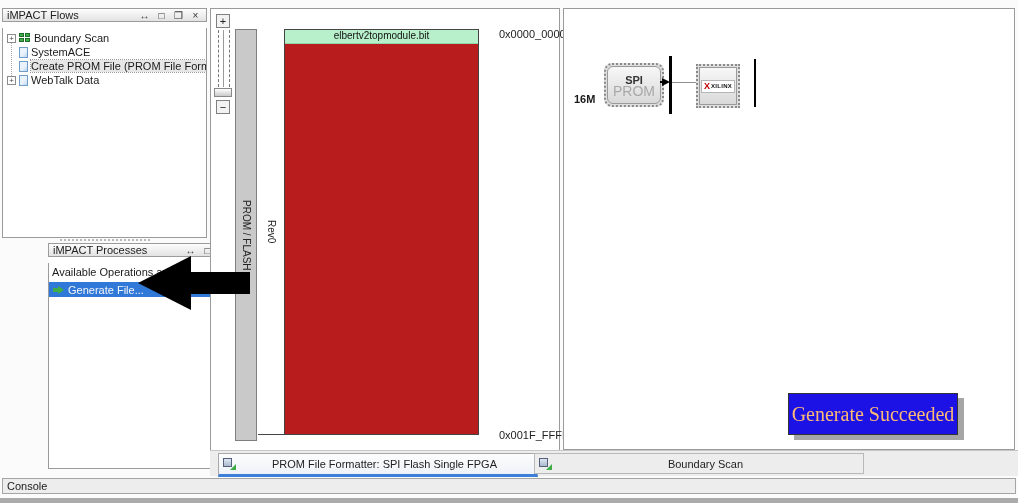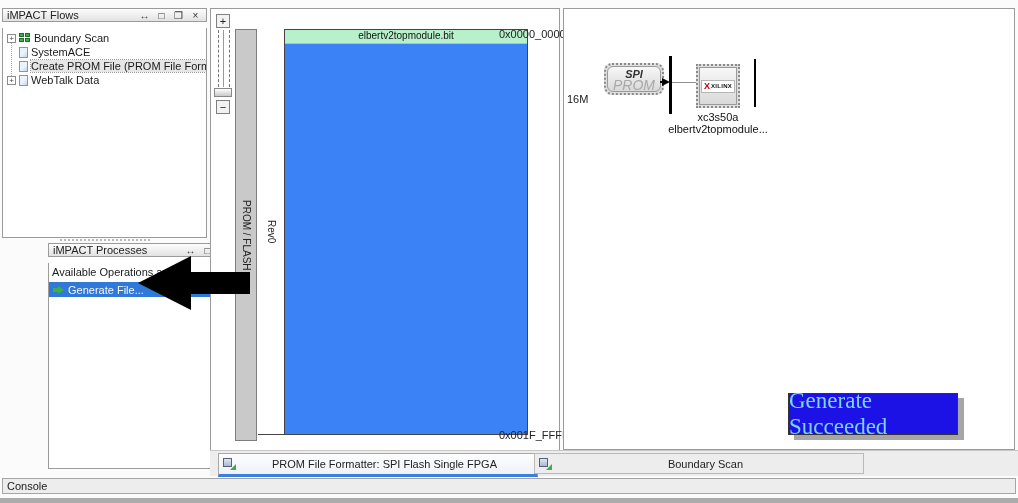--- a/index.html
+++ b/index.html
@@ -48,21 +48,21 @@
   .ztrack{position:absolute;left:7px;top:21px;width:10px;height:57px;
           border-left:1px dashed #777;border-right:1px dashed #777;}
   .ztrack .rail{position:absolute;left:4px;top:0;bottom:0;width:1px;background:#999;}
   .zhandle{position:absolute;left:3px;top:79px;width:18px;height:9px;background:linear-gradient(#fff,#c9c9c9);
            border:1px solid #888;box-sizing:border-box;}
   .flashbar{position:absolute;left:24px;top:20px;width:22px;height:412px;background:#c9c9c9;
             border:1px solid #7e7e7e;box-sizing:border-box;display:flex;align-items:center;justify-content:center;}
   .vtext{writing-mode:vertical-rl;font-size:10px;color:#222;white-space:nowrap;}
   .revcol{position:absolute;left:47px;top:20px;width:26px;height:406px;background:#fff;
           border-bottom:1px solid #444;box-sizing:border-box;display:flex;align-items:center;justify-content:center;}
-  .memmap{position:absolute;left:73px;top:20px;width:244px;height:406px;background:#3b82f6;
+  .memmap{position:absolute;left:73px;top:20px;width:195px;height:406px;background:#b91c1c;
           border:1px solid #444;box-sizing:border-box;}
   .fileband{height:13px;background:#b7f0cb;border-bottom:1px solid #90d4aa;
             font-size:10px;line-height:12px;text-align:center;color:#111;}
   .addr{position:absolute;font-size:11px;color:#222;white-space:nowrap;}
   
   .rightpanel{left:563px;top:8px;width:452px;height:442px;border:1px solid #9b9b9b;background:#fff;box-sizing:border-box;}
   .chip-outer{position:absolute;border:2px dotted #8a8a8a;background:#dfdfdf;box-sizing:border-box;}
   .chip-inner{position:absolute;left:1px;right:1px;top:1px;bottom:1px;border:1px solid #9a9a9a;
               background:linear-gradient(#f7f7f7,#d9d9d9);display:flex;flex-direction:column;
               align-items:center;justify-content:center;}
@@ -72,21 +72,21 @@
   .logo-x{color:#c00000;font-weight:bold;font-size:9px;line-height:9px;}
   .logo-t{font-weight:bold;font-size:6px;letter-spacing:.3px;color:#111;}
   .busline{position:absolute;background:#000;}
   .hwire{position:absolute;height:1px;background:#909090;}
   .arrtip{position:absolute;width:0;height:0;border-top:4px solid transparent;
           border-bottom:4px solid transparent;border-left:8px solid #000;}
   .arrshaft{position:absolute;height:2px;background:#000;}
   .partlabels{position:absolute;width:130px;text-align:center;font-size:11px;line-height:12px;color:#111;}
   .popup{position:absolute;left:224px;top:384px;width:168px;height:40px;background:#1d12e6;
          border:1px solid #333;box-shadow:6px 5px 0 #a6a6a6;display:flex;align-items:center;justify-content:center;
-         color:#7dd3fc;font-family:"Liberation Serif",serif;font-size:23px;}
+         color:#fdba74;font-family:"Liberation Serif",serif;font-size:20px;}
   
   .tabbar{left:210px;top:450px;width:808px;height:26px;background:#ededed;border-top:1px solid #c6c6c6;box-sizing:border-box;}
   .tab{position:absolute;top:2px;height:21px;display:flex;align-items:center;box-sizing:border-box;padding:0 4px;}
   .tab-active{left:8px;width:320px;background:linear-gradient(#fdfdfd,#eef2f8);
               border:1px solid #a8a8a8;border-bottom:3px solid #3d7edb;height:24px;}
   .tab-idle{left:324px;width:330px;background:#ededed;border:1px solid #b9b9b9;}
   .tab .lbl{flex:1;text-align:center;font-size:11px;color:#222;}
   .icon-device{width:13px;height:12px;position:relative;flex:0 0 13px;}
   .icon-device .body{position:absolute;left:0;top:0;width:9px;height:9px;background:linear-gradient(#dfe7f2,#aab8cd);
                      border:1px solid #55607a;box-sizing:border-box;}
@@ -190,23 +190,23 @@
       <span class="vtext">Rev0</span>
     </div>
     <div class="memmap">
       <div class="fileband">elbertv2topmodule.bit</div>
     </div>
     <div class="addr" style="left:288px;top:19px;">0x0000_0000</div>
     <div class="addr" style="left:288px;top:420px;">0x001F_FFFF</div>
   </div>
 
   <div class="abs rightpanel">
-    <div class="abs" style="left:3px;top:84px;">16M</div>
-
-    <div class="chip-outer" style="left:40px;top:54px;width:60px;height:32px;border-radius:8px;font-style:italic;">
+    <div class="abs" style="left:10px;top:84px;font-weight:bold;">16M</div>
+
+    <div class="chip-outer" style="left:40px;top:54px;width:60px;height:44px;border-radius:8px;">
       <div class="chip-inner" style="border-radius:6px;">
         <span class="spi1">SPI</span>
         <span class="spi2">PROM</span>
       </div>
     </div>
 
     <div class="arrshaft" style="left:96px;top:72px;width:6px;"></div>
     <div class="arrtip" style="left:98px;top:69px;"></div>
     <div class="busline" style="left:105px;top:47px;width:3px;height:58px;"></div>
     <div class="hwire" style="left:108px;top:73px;width:24px;"></div>
@@ -215,24 +215,20 @@
       <div class="chip-inner">
         <span class="logo-box">
           <span class="logo-x">X</span>
           <span class="logo-t">XILINX</span>
         </span>
       </div>
     </div>
 
     <div class="busline" style="left:190px;top:50px;width:2px;height:48px;"></div>
 
-    <div class="partlabels" style="left:89px;top:102px;">
-      <div>xc3s50a</div>
-      <div>elbertv2topmodule...</div>
-    </div>
 
     <div class="popup">Generate Succeeded</div>
   </div>
 
   <div class="abs tabbar">
     <div class="tab tab-active">
       <span class="icon-device">
           <span class="body"></span>
           <span class="ga"></span>
         </span>

